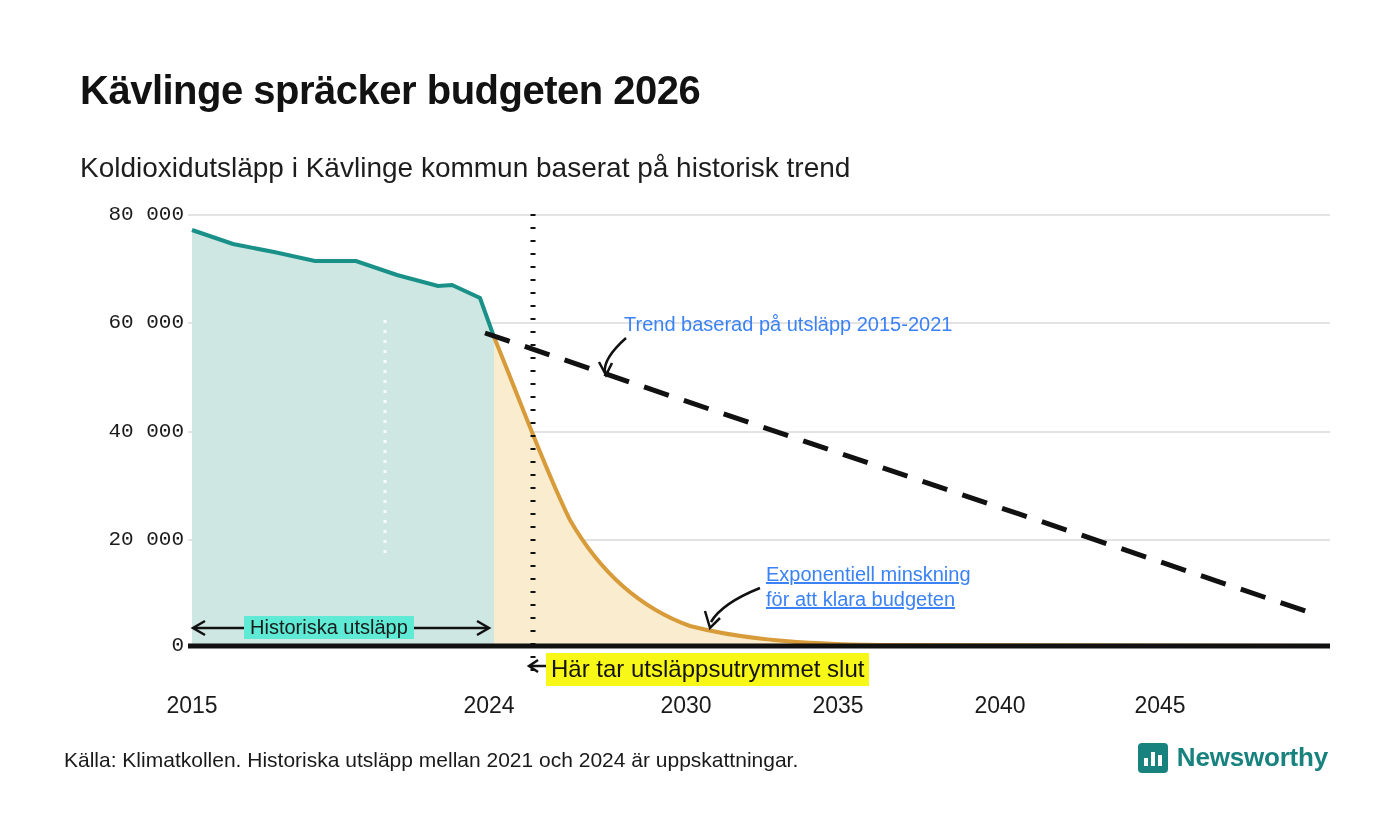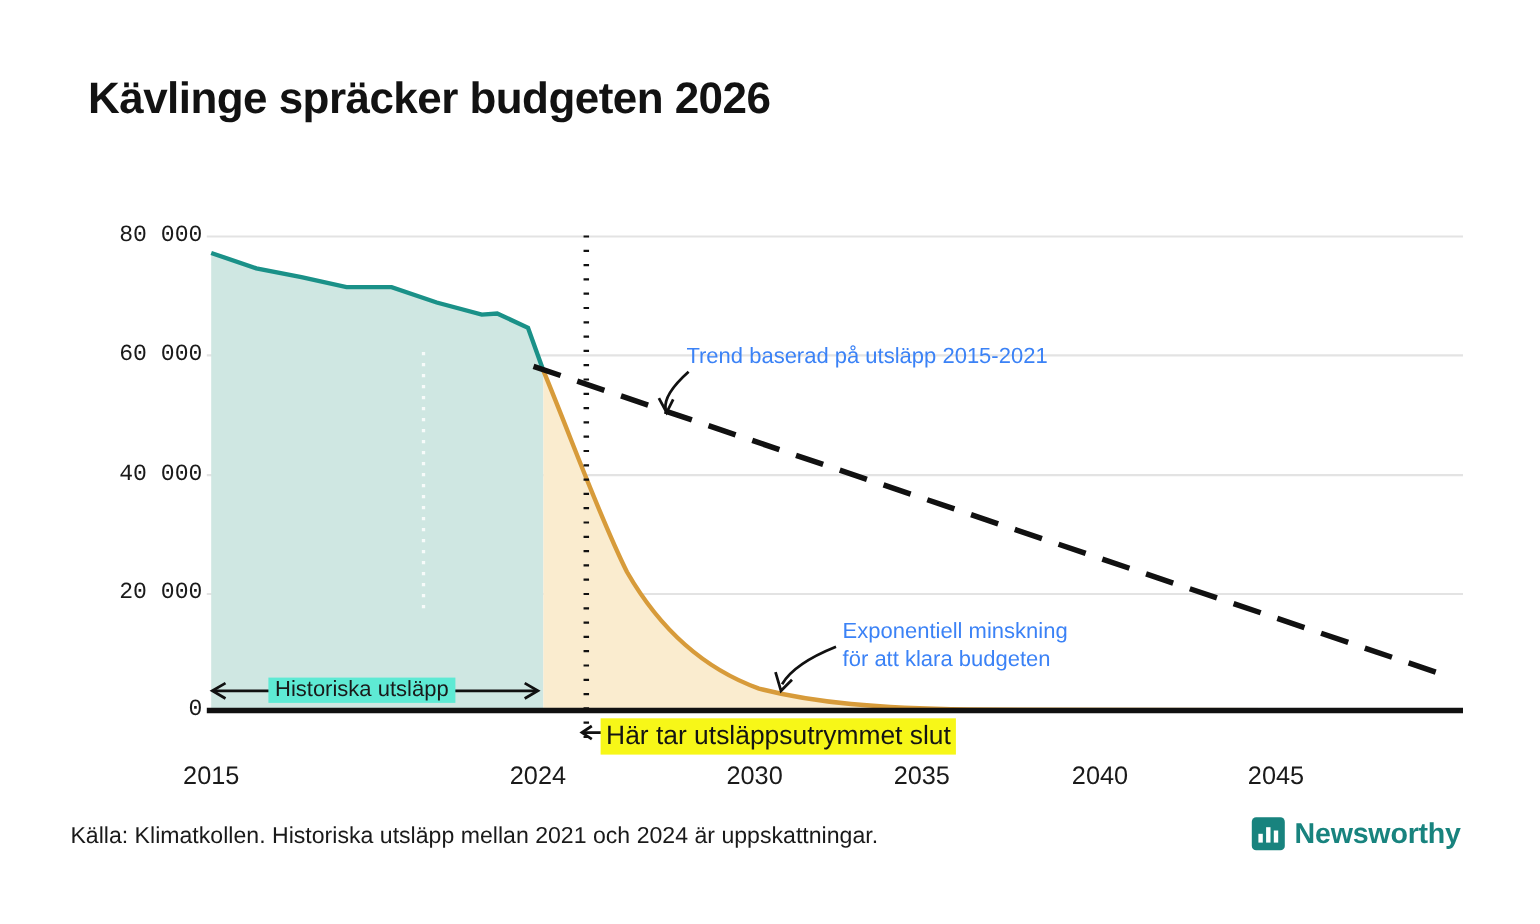--- a/index.html
+++ b/index.html
@@ -140,20 +140,21 @@
   .brand-mark i:nth-child(1) { left: 6px; height: 8px; }
   .brand-mark i:nth-child(2) { left: 13px; height: 14px; }
   .brand-mark i:nth-child(3) { left: 20px; height: 11px; }
 </style>
 </head>
 <body>
 
 <div class="page">
 
   <div class="title">Kävlinge spräcker budgeten 2026</div>
+  <div class="subtitle">Koldioxidutsläpp i Kävlinge kommun baserat på historisk trend</div>
 
   <svg class="chart-area" viewBox="0 0 1400 840" xmlns="http://www.w3.org/2000/svg">
 
     <g stroke="#e3e3e3" stroke-width="2">
       <line x1="188" y1="215" x2="1330" y2="215"></line>
       <line x1="188" y1="323" x2="1330" y2="323"></line>
       <line x1="188" y1="432" x2="1330" y2="432"></line>
       <line x1="188" y1="540" x2="1330" y2="540"></line>
     </g>
 
@@ -206,21 +207,21 @@
   <div class="x-axis-labels">
     <div class="x-label" style="left:192px">2015</div>
     <div class="x-label" style="left:489px">2024</div>
     <div class="x-label" style="left:686px">2030</div>
     <div class="x-label" style="left:838px">2035</div>
     <div class="x-label" style="left:1000px">2040</div>
     <div class="x-label" style="left:1160px">2045</div>
   </div>
 
   <div class="annot" style="left:624px; top:312px;">Trend baserad på utsläpp 2015-2021</div>
-  <div class="annot" style="left:766px; top:562px;">Exponentiell minskning
+  <div class="annot" style="left:766px; top:562px;text-decoration:underline;">Exponentiell minskning
 för att klara budgeten</div>
   <div class="hist-label">Historiska utsläpp</div>
   <div class="highlight">Här tar utsläppsutrymmet slut</div>
 
   <div class="source">Källa: Klimatkollen. Historiska utsläpp mellan 2021 och 2024 är uppskattningar.</div>
 
   <div class="brand">
     <div class="brand-mark">
         <i></i>
         <i></i>

